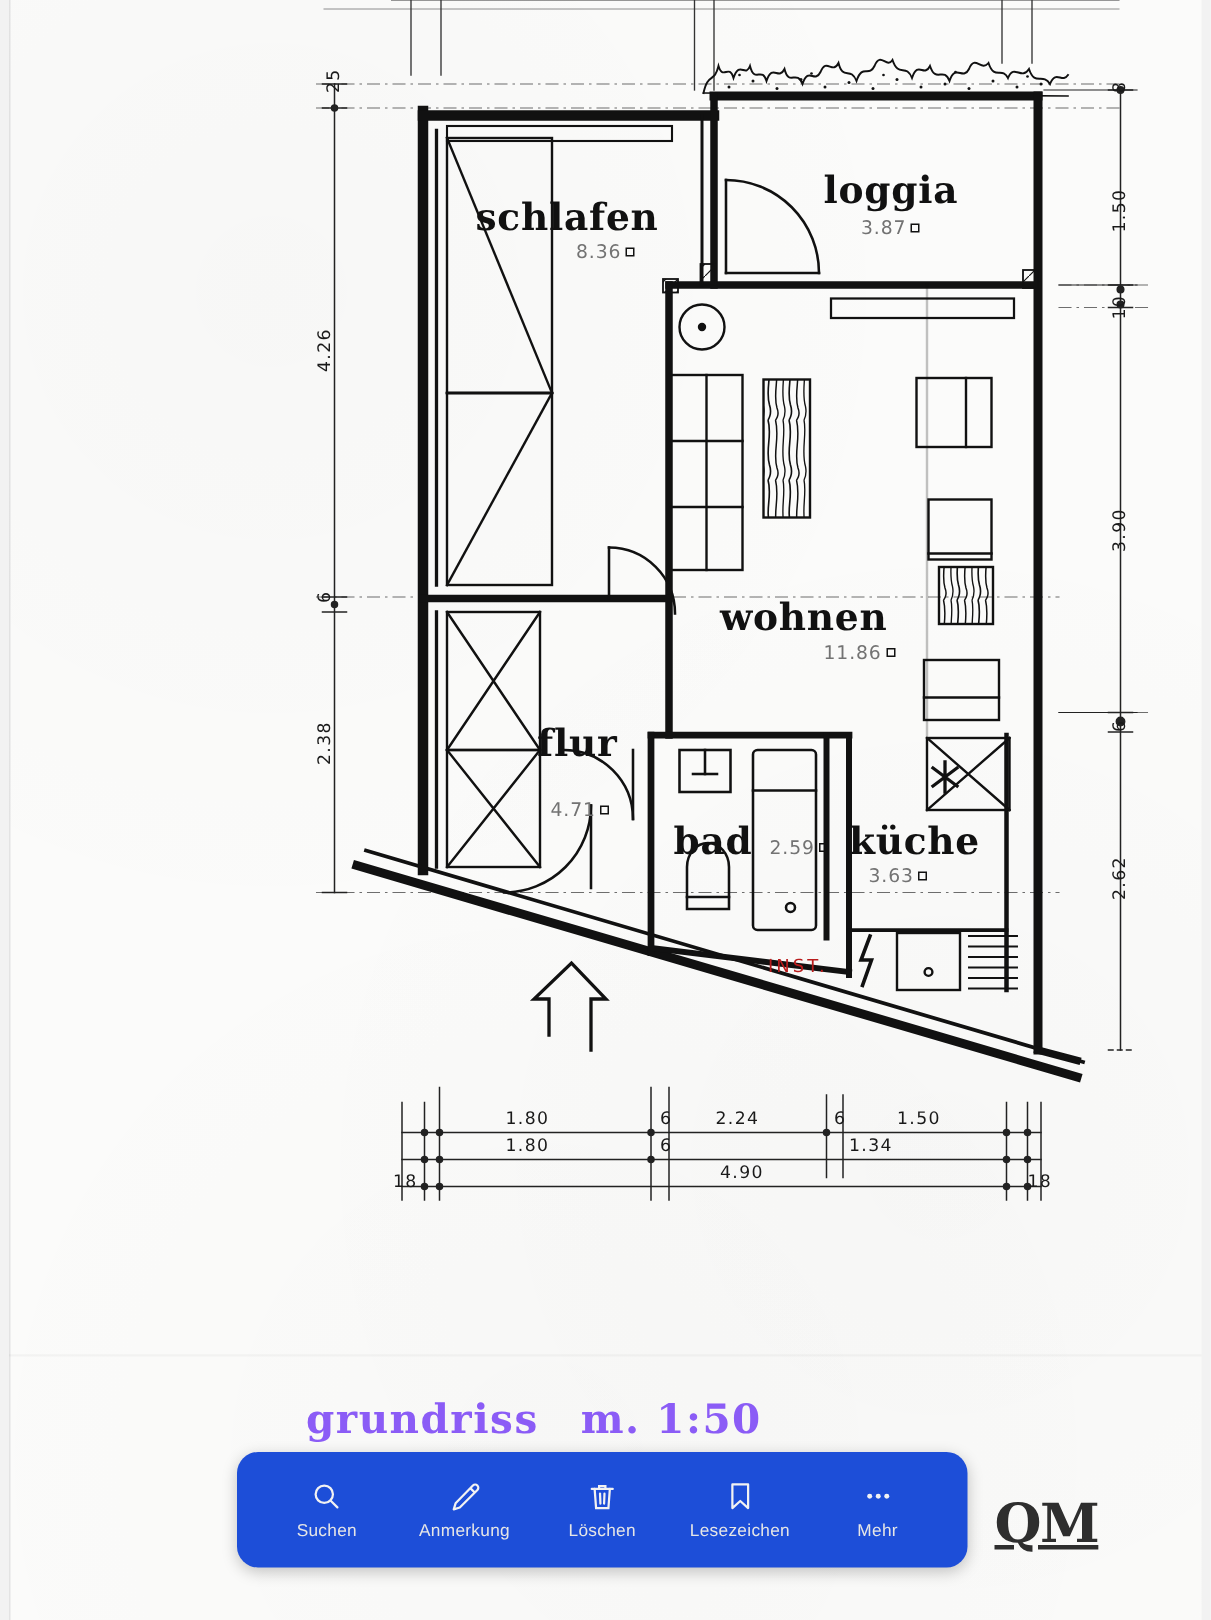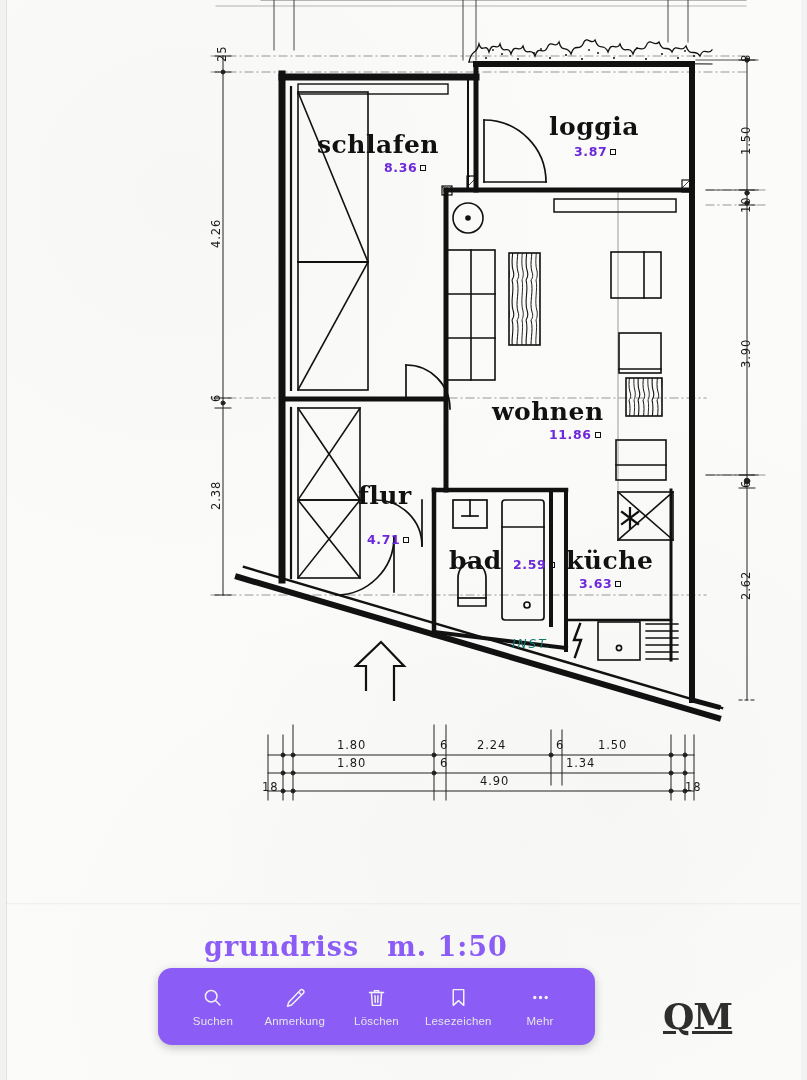--- a/index.html
+++ b/index.html
@@ -64,25 +64,24 @@
     color: #111;
     letter-spacing: 0.5px;
     white-space: nowrap;
     line-height: 1;
   }
   .room-name { font-size: 25px; }
   .room-area {
     position: absolute;
     font-family: "DejaVu Sans", "Liberation Sans", sans-serif;
     font-size: 12.5px;
-    color: #6d28d9;
+    color: #737373;
     letter-spacing: 0.6px;
     white-space: nowrap;
     line-height: 1;
-    font-weight: bold;
   }
   .area-sq {
     display: inline-block;
     width: 6px; height: 6px;
     border: 1.3px solid #111;
     margin-left: 3px;
     vertical-align: 1px;
   }
 
   .dim {
@@ -96,46 +95,45 @@
   }
   .dim.vert {
     transform-origin: left top;
     transform: rotate(-90deg);
   }
   .inst-label {
     position: absolute;
     font-family: "DejaVu Sans", "Liberation Sans", sans-serif;
     font-size: 12px;
     letter-spacing: 2px;
-    color: #0f766e;
-    white-space: nowrap;
-    font-style: italic;
+    color: #b91c1c;
+    white-space: nowrap;
   }
 
   #title-block {
     position: absolute;
     left: 198px;
     top: 931px;
     font-family: "DejaVu Serif", "Liberation Serif", serif;
     font-weight: 700;
     font-size: 27px;
     letter-spacing: 1px;
     color: #8b5cf6;
     white-space: nowrap;
   }
   #title-block .scale { margin-left: 28px; }
 
   
   #toolbar {
     position: absolute;
     left: 158px;
     top: 968px;
-    width: 437px;
+    width: 487px;
     height: 77px;
-    background: #8b5cf6;
+    background: #1d4ed8;
     border-radius: 14px;
     display: flex;
     align-items: center;
     justify-content: space-around;
     padding: 0 14px;
     box-shadow: 0 3px 10px rgba(0,0,0,0.22);
   }
   .tool-item {
     display: flex;
     flex-direction: column;
@@ -454,21 +452,21 @@
 
       </g>
     </svg>
 
     <div class="room-label room-name" style="left:311px; top:132px;">schlafen</div>
     <div class="room-area" style="left:378px; top:162px;"><span>8.36</span><i class="area-sq"></i></div>
 
     <div class="room-label room-name" style="left:543px; top:114px;">loggia</div>
     <div class="room-area" style="left:568px; top:146px;"><span>3.87</span><i class="area-sq"></i></div>
 
-    <div class="room-label room-name" style="left:486px; top:399px;">wohnen</div>
+    <div class="room-label room-name" style="left:474px; top:399px;">wohnen</div>
     <div class="room-area" style="left:507px; top:429px;margin-left:36px;"><span>11.86</span><i class="area-sq"></i></div>
 
     <div class="room-label room-name" style="left:352px; top:483px;">flur</div>
     <div class="room-area" style="left:361px; top:534px;"><span>4.71</span><i class="area-sq"></i></div>
 
     <div class="room-label room-name" style="left:443px; top:548px;">bad</div>
     <div class="room-area" style="left:507px; top:559px;"><span>2.59</span><i class="area-sq"></i></div>
 
     <div class="room-label room-name" style="left:560px; top:548px;">küche</div>
     <div class="room-area" style="left:573px; top:578px;"><span>3.63</span><i class="area-sq"></i></div>

